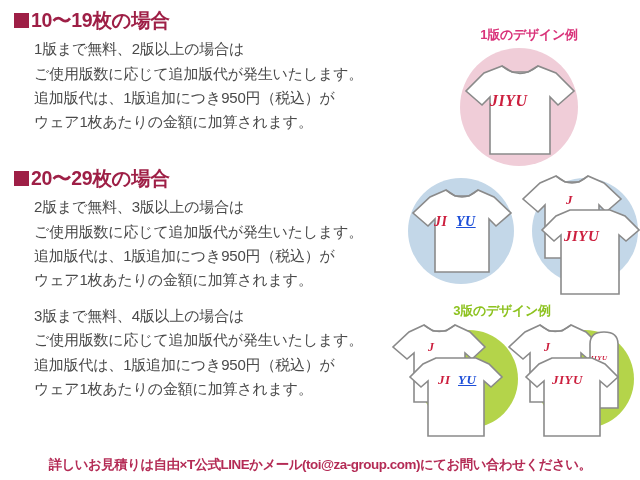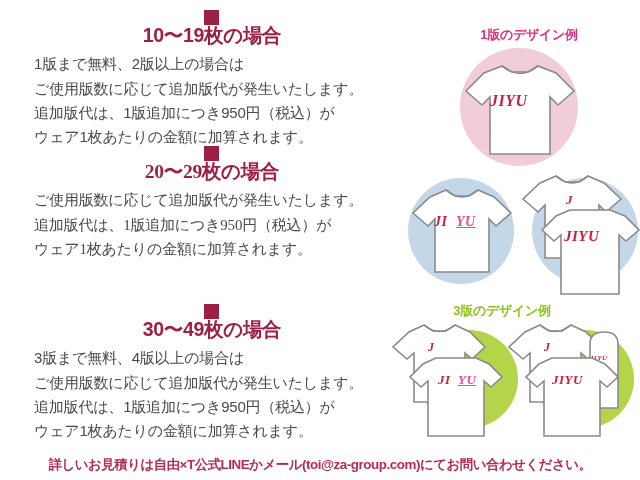--- a/index.html
+++ b/index.html
@@ -29,34 +29,33 @@
     width: 410px;
     height: 440px;
   }
 
   .section {
     position: absolute;
     left: 14px;
     width: 396px;
   }
   .section-1 { top: 10px; }
-  .section-2 { top: 146px; font-family: Liberation Serif, serif; }
+  .section-2 { top: 168px; }
   .section-3 { top: 304px; }
 
   .sec-heading {
     font-size: 19.5px;
     font-weight: bold;
     color: #9e1f46;
     letter-spacing: -0.3px;
     line-height: 1.1;
     white-space: nowrap;
     display: flex;
     align-items: center;
     margin: 0 0 6px 0;
-    flex-direction: column;
   }
   .bullet-square {
     display: inline-block;
     width: 15px;
     height: 15px;
     background: #9e1f46;
     margin-right: 2px;
     flex: 0 0 auto;
   }
 
@@ -126,21 +125,21 @@
 
   .print {
     position: absolute;
     font-weight: bold;
     font-style: italic;
     white-space: nowrap;
     letter-spacing: 0.5px;
     font-family: "Liberation Serif", "DejaVu Serif", serif;
   }
   .ink-red  { color: #cc1f3e; }
-  .ink-blue { color: #ec4899; text-decoration: underline; }
+  .ink-blue { color: #1d4ed8; text-decoration: underline; }
 </style>
 </head>
 <body>
 
 <div class="page">
 
   <div class="text-col">
 
     <div class="section section-1">
       <div class="sec-heading">
@@ -154,31 +153,28 @@
         <span class="line">ウェア1枚あたりの金額に加算されます。</span>
       </div>
     </div>
 
     <div class="section section-2">
       <div class="sec-heading">
         <span class="bullet-square"></span>
         <span>20〜29枚の場合</span>
       </div>
       <div class="sec-body">
+        <span class="line">2版まで無料、3版以上の場合は</span>
         <span class="line">ご使用版数に応じて追加版代が発生いたします。</span>
         <span class="line">追加版代は、1版追加につき950円（税込）が</span>
         <span class="line">ウェア1枚あたりの金額に加算されます。</span>
       </div>
     </div>
 
     <div class="section section-3">
-      <div class="sec-heading">
-        <span class="bullet-square"></span>
-        <span>30〜49枚の場合</span>
-      </div>
       <div class="sec-body">
         <span class="line">3版まで無料、4版以上の場合は</span>
         <span class="line">ご使用版数に応じて追加版代が発生いたします。</span>
         <span class="line">追加版代は、1版追加につき950円（税込）が</span>
         <span class="line">ウェア1枚あたりの金額に加算されます。</span>
       </div>
     </div>
   </div>
 
   <div class="illus illus-1">

